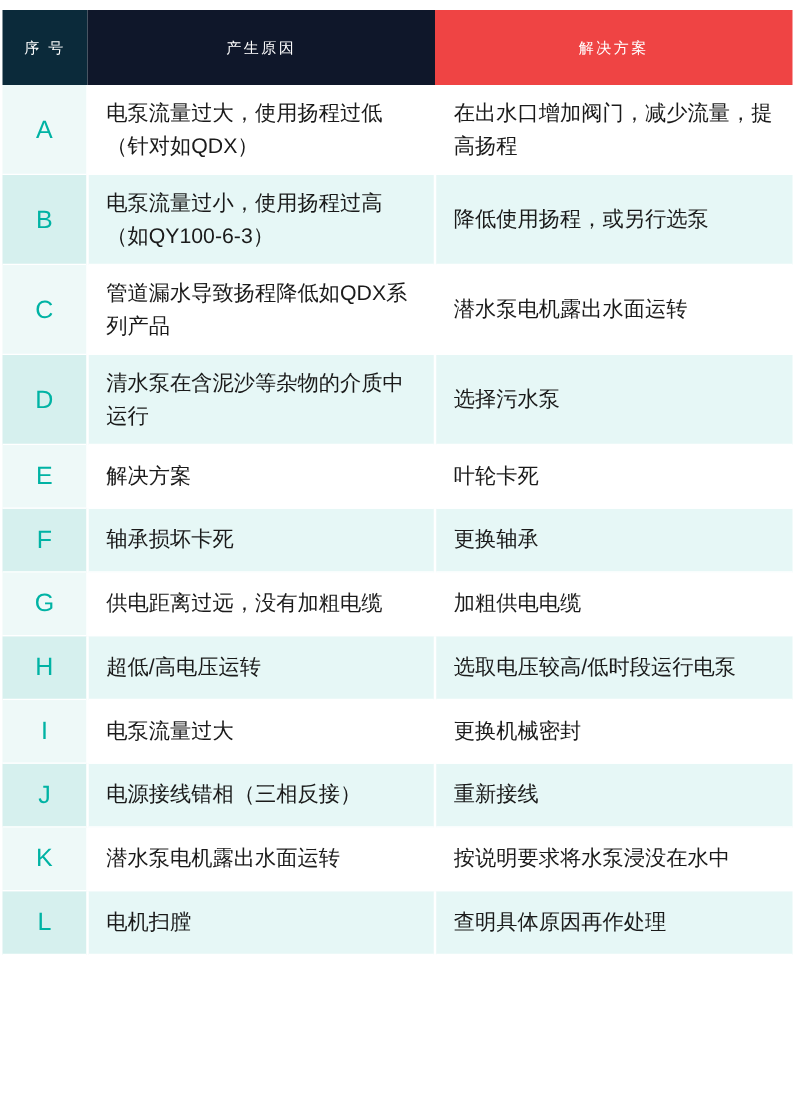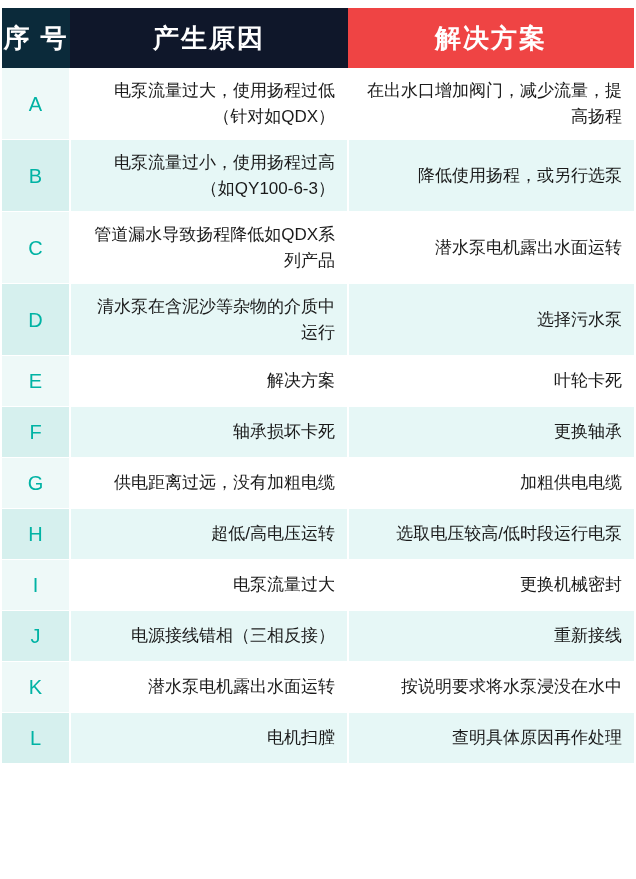--- a/index.html
+++ b/index.html
@@ -26,22 +26,22 @@
     margin: 8px 2px 0 2px;
     table-layout: fixed;
   }
   table.fault-table col.c-idx { width: 68px; }
   table.fault-table col.c-cause { width: 278px; }
   table.fault-table col.c-sol { width: 286px; }
 
   thead th {
     background: #0b2a3a;
     color: #ffffff;
-    font-size: 26px;
-    font-weight: bold;
+    font-size: 12px;
+    font-weight: normal;
     letter-spacing: 2px;
     height: 58px;
     vertical-align: middle;
     text-align: center;
     border: none;
   }
   thead th.h-idx {
     background: #0b2a3a;
   }
   thead th.h-cause {
@@ -87,21 +87,20 @@
   }
   tbody td.cause {
     padding-left: 14px;
   }
   tbody td.sol {
     padding-left: 14px;
   }
   .cell-text {
     display: block;
     white-space: pre-line;
-    text-align: right;
   }
 </style>
 </head>
 <body>
 
 <div class="page">
   <table class="fault-table">
     <colgroup>
       <col class="c-idx">
       <col class="c-cause">

